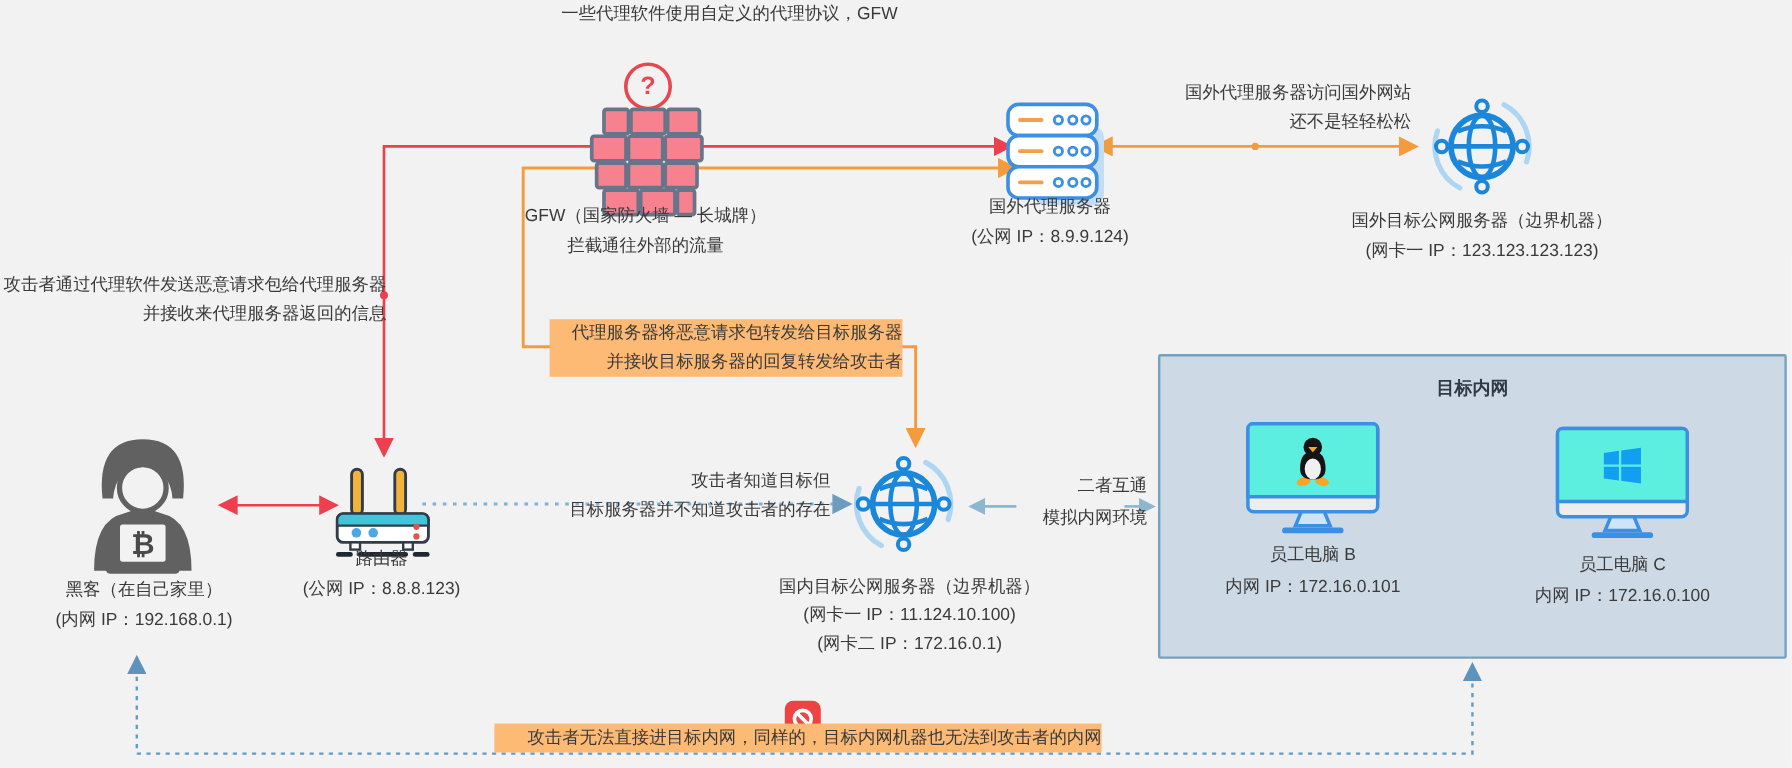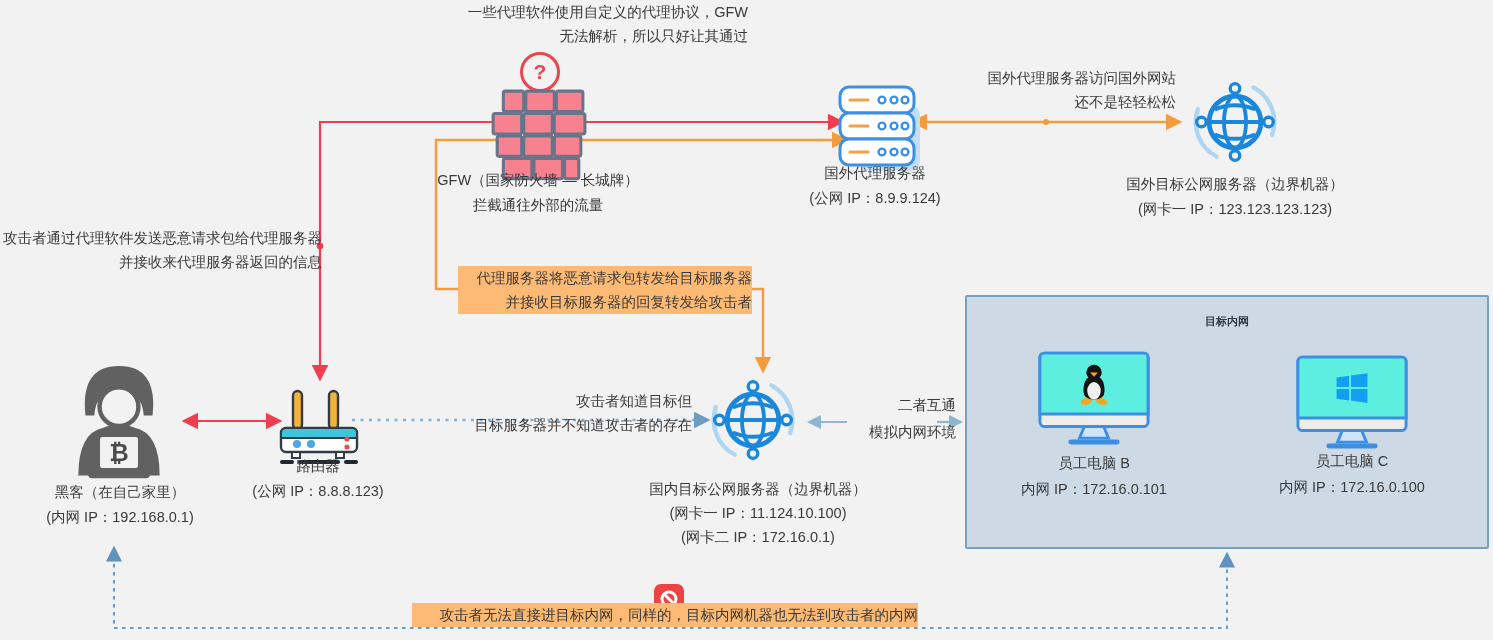--- a/index.html
+++ b/index.html
@@ -8,21 +8,21 @@
   .arrows{position:absolute;left:0;top:0;z-index:1;pointer-events:none;}
   .abs{position:absolute;z-index:2;}
   .note{position:absolute;z-index:2;font-size:14.5px;line-height:24px;text-align:right;}
   .note.masked{background:#fdba74;}
   .label{position:absolute;z-index:3;font-size:14.5px;line-height:25px;text-align:center;}
   .ln{display:block;}
   .qmark{width:34px;height:34px;border:3px solid #e8474f;border-radius:50%;
     color:#e8474f;font-size:21px;font-weight:bold;line-height:33px;text-align:center;}
   .intranet{width:524px;height:254px;background:#cdd9e5;border:2px solid #74a2c3;
     border-radius:2px;box-sizing:border-box;}
-  .intranet-title{margin-top:17px;text-align:center;font-size:11px;font-weight:bold;color:#2f3a44;}
+  .intranet-title{margin-top:17px;text-align:center;font-size:15px;font-weight:bold;color:#2f3a44;}
   .noentry{width:30px;height:30px;background:#ee4343;border-radius:7px;
     display:flex;align-items:center;justify-content:center;}
 </style>
 </head>
 <body>
 
 <div class="canvas">
 
   <svg class="arrows" width="1493" height="640" viewBox="0 0 1493 640">
     <defs>
@@ -56,21 +56,20 @@
     <path d="M 352 420 L 708 420" stroke="#7fb2d8" stroke-width="2.6" fill="none" stroke-dasharray="3 5.5" marker-end="url(#m-blue)"></path>
 
     <path d="M 847 422 L 809 422" stroke="#8fb6cf" stroke-width="2.2" fill="none" marker-end="url(#m-steel)"></path>
     <path d="M 937 422 L 961 422" stroke="#8fb6cf" stroke-width="2.2" fill="none" marker-end="url(#m-steel)"></path>
 
     <path d="M 114 548 L 114 628 L 1227 628 L 1227 554" stroke="#5f9cc9" stroke-width="2" fill="none" stroke-dasharray="3.5 4.5" marker-start="url(#m-dash)" marker-end="url(#m-dash)"></path>
   </svg>
 
   <div class="note" style="left:328px;top:0px;width:420px;">
     <span class="ln">一些代理软件使用自定义的代理协议，GFW</span>
-    <span class="ln">无法解析，所以只好让其通过</span>
   </div>
 
   <div class="abs qmark" style="left:520px;top:52px;">?</div>
 
   <svg class="abs" style="left:487px;top:89px;" width="102" height="94" viewBox="0 0 100 92">
     <g fill="#f7818f" stroke="#68748a" stroke-width="3" stroke-linejoin="round">
       <rect x="16" y="2" width="20" height="20" rx="2"></rect>
         <rect x="38" y="2" width="28" height="20" rx="2"></rect>
         <rect x="68" y="2" width="26" height="20" rx="2"></rect>
       <rect x="6" y="24" width="28" height="20" rx="2"></rect>
@@ -265,21 +264,21 @@
     <path d="M48 78 L68 78 L73 90 L43 90 Z" fill="#cfe4f7" stroke="#3d8fe3" stroke-width="3"></path>
     <path d="M34 94 H82" stroke="#3d8fe3" stroke-width="5" stroke-linecap="round"></path>
     <g transform="translate(42,18)" fill="#129ff2">
       <path d="M0 5 L13 3.2 L13 15 L0 15 Z"></path>
       <path d="M15 3 L32 0.6 L32 15 L15 15 Z"></path>
       <path d="M0 17 L13 17 L13 28.8 L0 27 Z"></path>
       <path d="M15 17 L32 17 L32 31.4 L15 29 Z"></path>
     </g>
   </svg>
 
-  <div class="label" style="left:1266px;top:448px;width:172px;line-height:26px;">
+  <div class="label" style="left:1266px;top:458px;width:172px;line-height:26px;">
     <span class="ln">员工电脑 C</span>
     <span class="ln">内网 IP：172.16.0.100</span>
   </div>
 
   <div class="abs noentry" style="left:654px;top:584px;">
     <svg width="22" height="22" viewBox="0 0 22 22">
       <circle cx="11" cy="11" r="7" fill="none" stroke="#ffffff" stroke-width="3"></circle>
       <path d="M6.5 6.5 L15.5 15.5" stroke="#ffffff" stroke-width="3"></path>
     </svg>
   </div>

